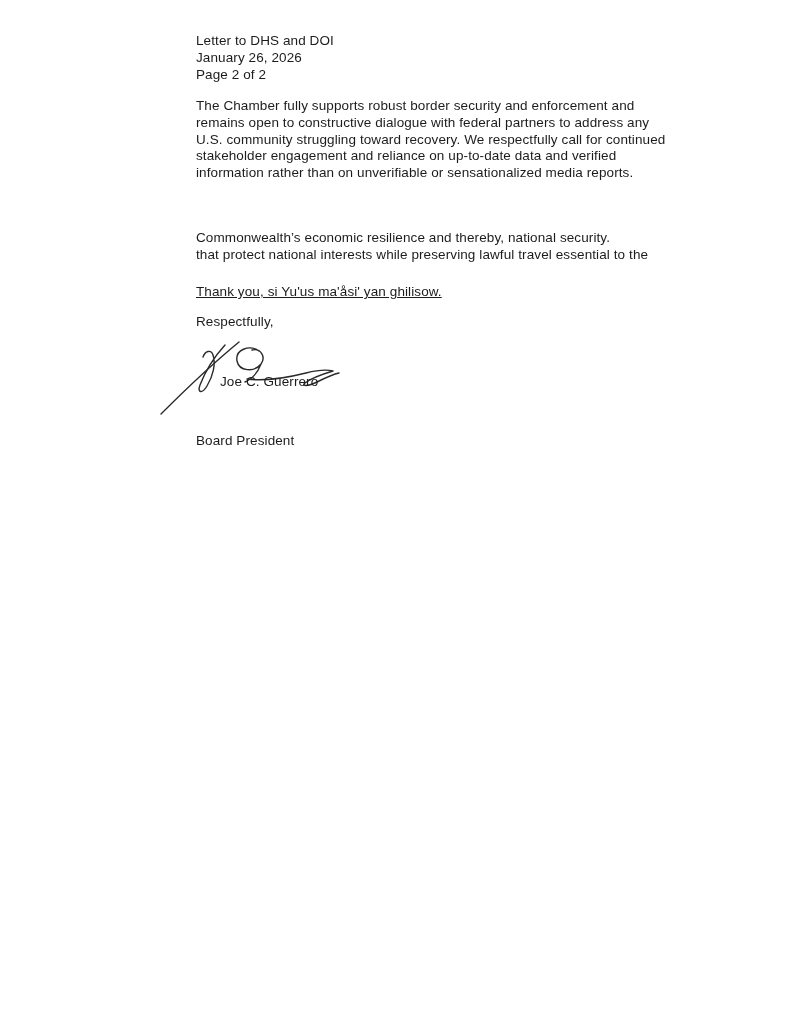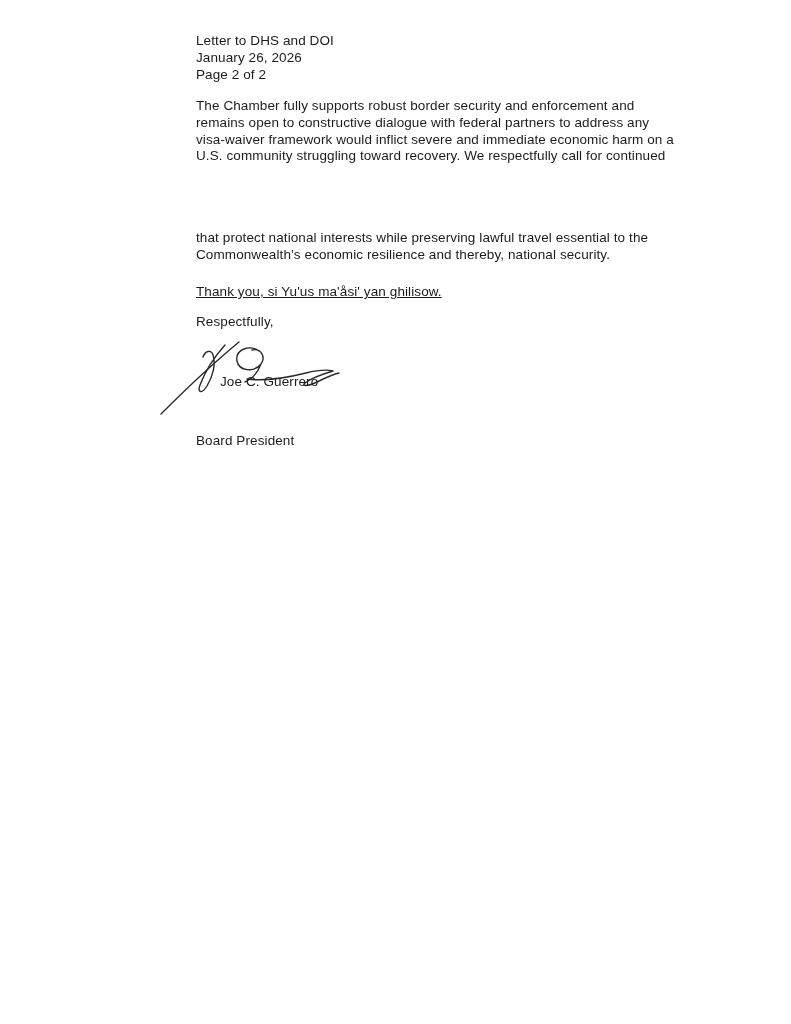--- a/index.html
+++ b/index.html
@@ -57,27 +57,28 @@
 
   <div class="textblock header-block">
       <div class="line">Letter to DHS and DOI</div>
       <div class="line">January 26, 2026</div>
       <div class="line">Page 2 of 2</div>
     </div>
 
   <div class="textblock para-1">
       <div class="line">The Chamber fully supports robust border security and enforcement and</div>
       <div class="line">remains open to constructive dialogue with federal partners to address any</div>
-      <div class="line">visa-waiver framework would inflict severe and immediate economic harm on a</div>
       <div class="line">U.S. community struggling toward recovery. We respectfully call for continued</div>
+      <div class="line">stakeholder engagement and reliance on up-to-date data and verified</div>
+      <div class="line">information rather than on unverifiable or sensationalized media reports.</div>
     </div>
 
   <div class="textblock para-2">
+      <div class="line">Commonwealth’s economic resilience and thereby, national security.</div>
       <div class="line">that protect national interests while preserving lawful travel essential to the</div>
-      <div class="line">Commonwealth’s economic resilience and thereby, national security.</div>
     </div>
 
   <div class="textblock thanks-line">Thank you, si Yu'us ma'åsi' yan ghilisow.</div>
 
   <div class="textblock closing-line">Respectfully,</div>
 
   <svg class="signature-svg" viewBox="0 0 215 80" aria-hidden="true">
 
     <path d="M 8 76 C 26 58, 52 32, 86 4"></path>
 

